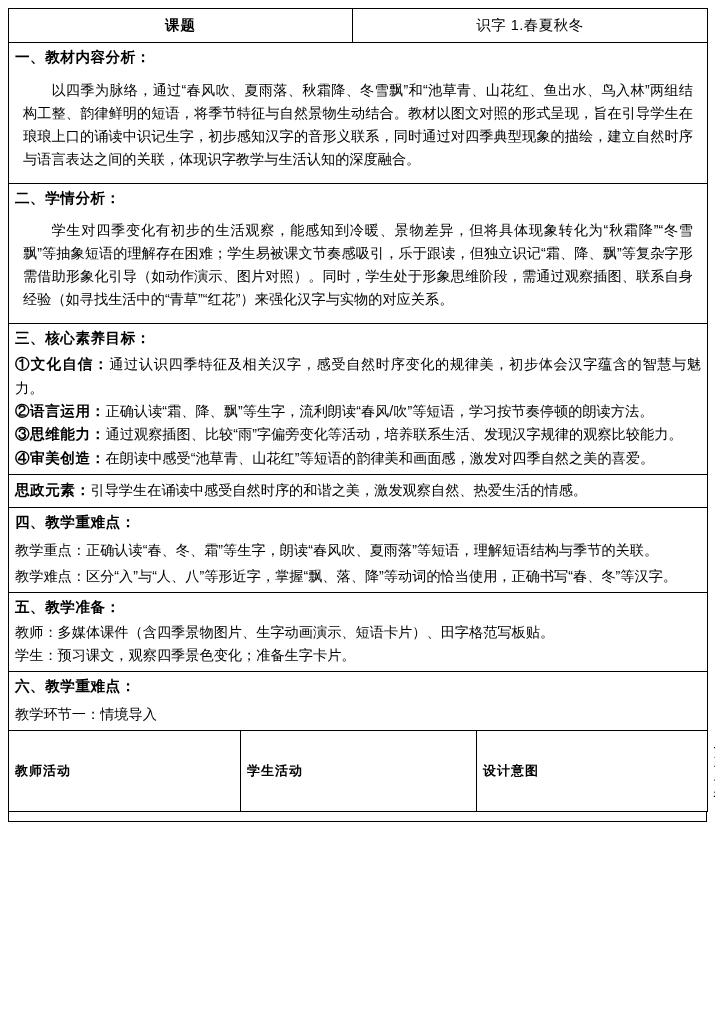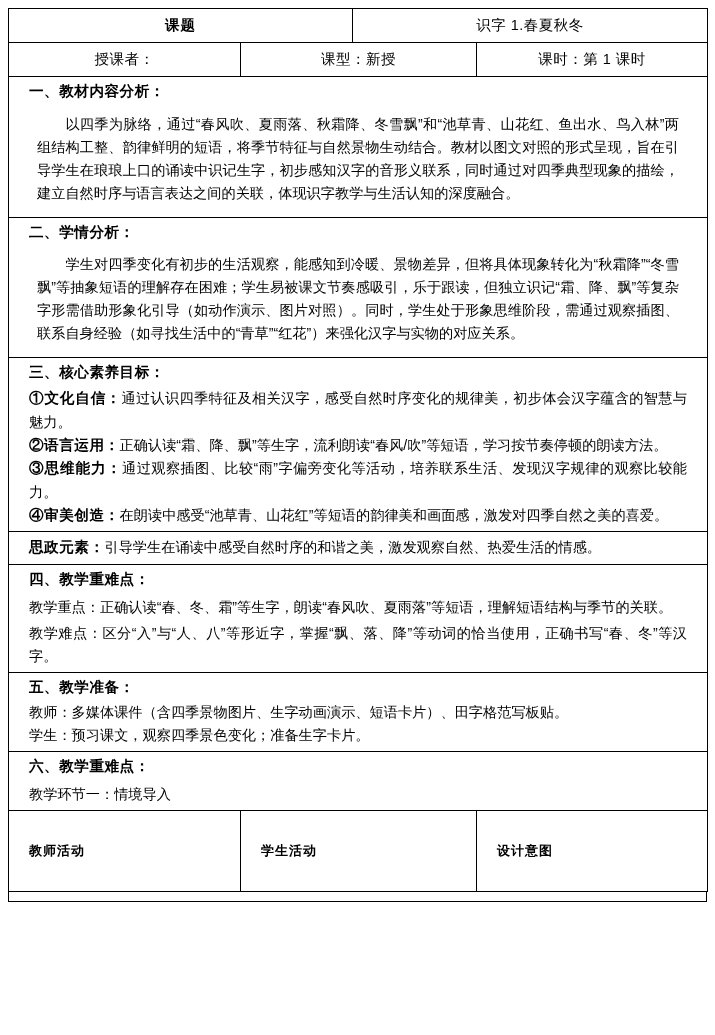--- a/index.html
+++ b/index.html
@@ -20,21 +20,21 @@
     padding: 8px 8px 0 8px;
   }
   table.doc {
     width: 699px;
     border-collapse: collapse;
     table-layout: fixed;
   }
   table.doc td {
     border: 1px solid #000000;
     vertical-align: middle;
-    padding: 4px 20px;
+    padding: 4px 6px;
   }
   .hdr-label {
     text-align: center;
     font-weight: bold;
     font-size: 14.5px;
     letter-spacing: 1px;
   }
   .hdr-value {
     text-align: center;
     font-size: 14.5px;
@@ -102,25 +102,20 @@
       <col style="width:124px">
       <col style="width:231px">
     </colgroup>
 
     <tbody>
         <tr class="row1">
       <td colspan="2" class="hdr-label">课题</td>
       <td colspan="2" class="hdr-value">识字 1.春夏秋冬</td>
     </tr>
 
-    <tr class="row2">
-      <td class="hdr-value">授课者：</td>
-      <td colspan="2" class="hdr-value">课型：新授</td>
-      <td class="hdr-value">课时：第 1 课时</td>
-    </tr>
 
     <tr>
       <td colspan="4" class="section-cell">
         <p class="sec-title">一、教材内容分析：</p>
         <p class="para">以四季为脉络，通过“春风吹、夏雨落、秋霜降、冬雪飘”和“池草青、山花红、鱼出水、鸟入林”两组结构工整、韵律鲜明的短语，将季节特征与自然景物生动结合。教材以图文对照的形式呈现，旨在引导学生在琅琅上口的诵读中识记生字，初步感知汉字的音形义联系，同时通过对四季典型现象的描绘，建立自然时序与语言表达之间的关联，体现识字教学与生活认知的深度融合。</p>
       </td>
     </tr>
 
     <tr>
       <td colspan="4" class="section-cell">

